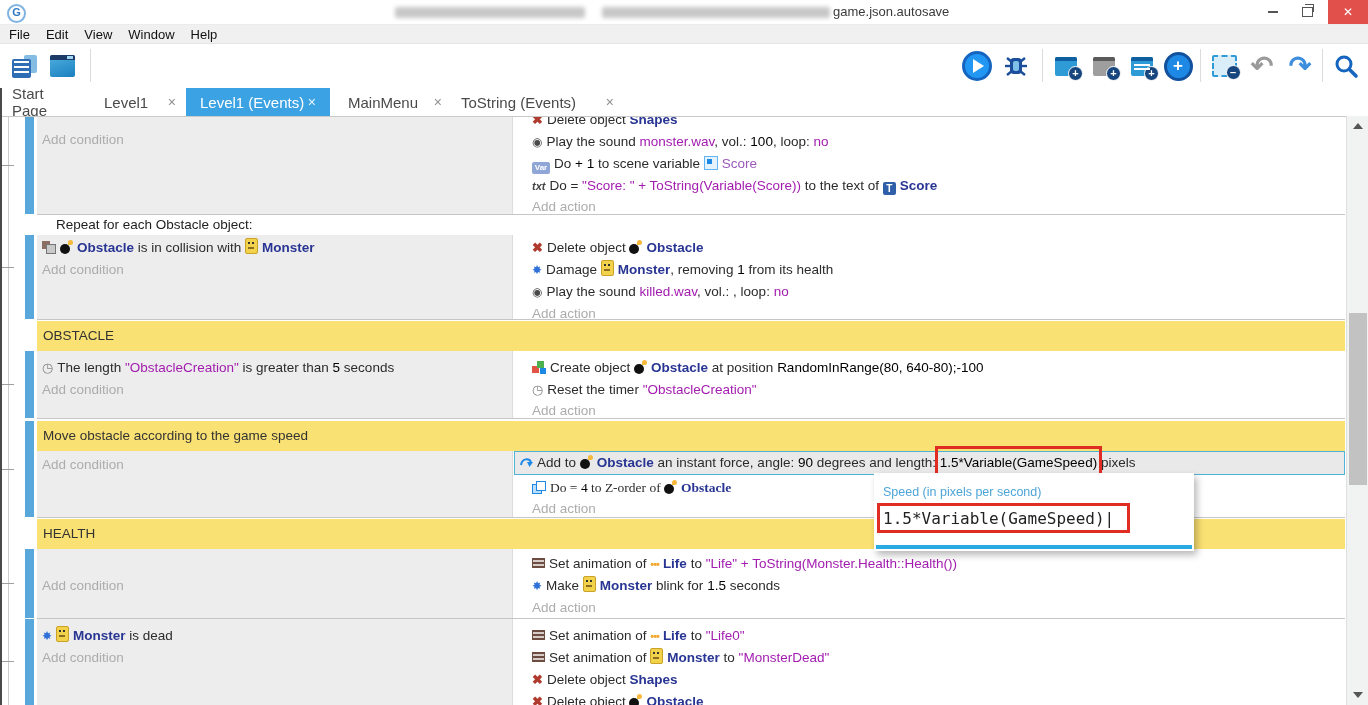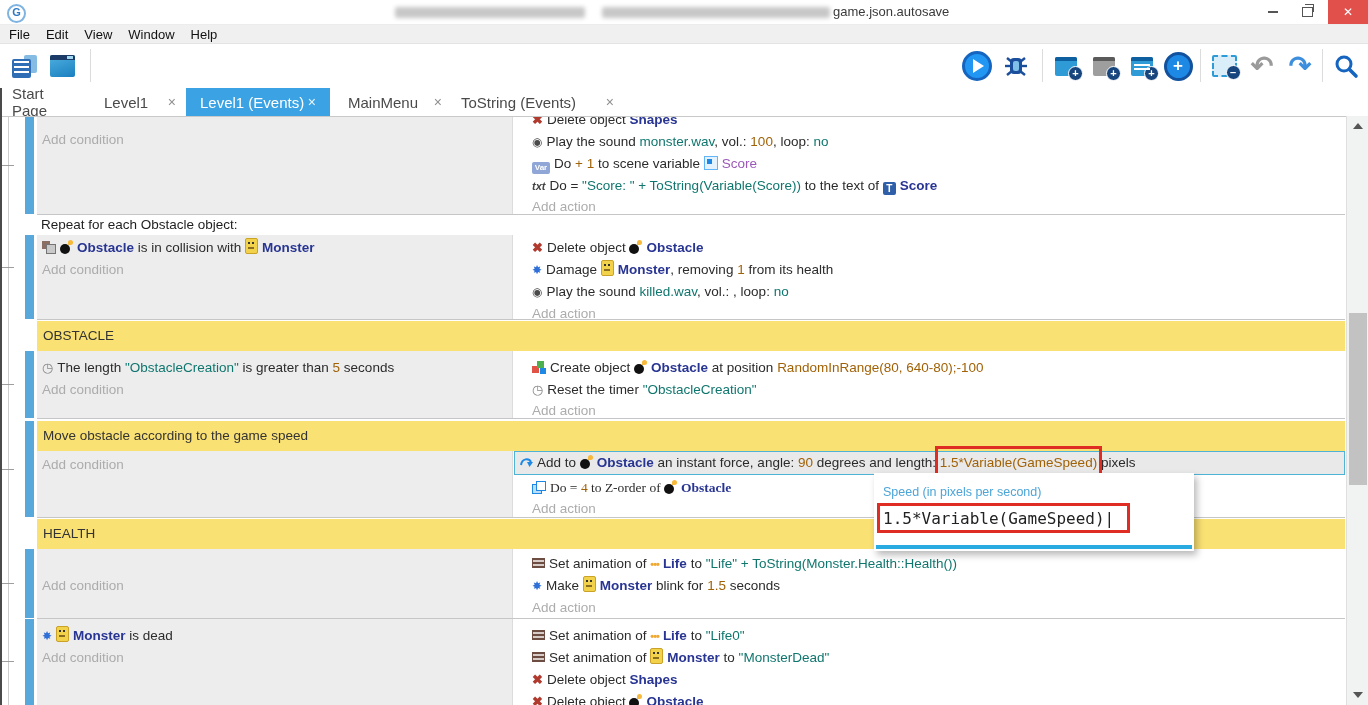--- a/index.html
+++ b/index.html
@@ -66,27 +66,27 @@
   #leftedge{position:absolute;left:0;top:88px;width:2px;height:617px;background:#4A4A4A;}
   .guide{position:absolute;left:8px;top:0;width:1px;height:589px;background:#CDCDCD;}
   .tick{position:absolute;left:0;width:14px;height:1px;background:#9E9E9E;}
   .bar{position:absolute;left:25px;width:9px;background:#58A8DC;}
   .condarea{position:absolute;left:37px;width:475px;background:#EDEDED;}
   .actarea{position:absolute;left:512px;width:833px;background:#fff;border-left:1px solid #DCDCDC;}
   .rowline{position:absolute;left:37px;width:1308px;height:1px;background:#C6C6C6;}
   .group{position:absolute;left:37px;width:1308px;height:30px;background:#FAE173;font-size:13.5px;color:#333;line-height:30px;}
   .group span{margin-left:6px;}
   .evheader{position:absolute;left:37px;width:1308px;height:20px;background:#fff;font-size:13.5px;color:#1E1E1E;line-height:20px;}
-  .evheader span{margin-left:4px;text-align:center;}
+  .evheader span{margin-left:19px;text-align:center;}
 
   .line{position:absolute;height:20px;line-height:20px;font-size:13.5px;color:#2B2B2B;white-space:nowrap;}
   .cl{left:42px;} .al{left:516px;margin-left:16px;}
   .obj{color:#283593;font-weight:bold;}
-  .val{color:#a16207;}
-  .str{color:#0f766e;}
+  .val{color:#000000;}
+  .str{color:#a21caf;}
   .varp{color:#9C59B8;}
   .ph{color:#ACACAC;}
 
   
   .ic{display:inline-block;vertical-align:-2px;margin-right:4px;position:relative;font-style:normal;}
   .ic-x{color:#B03A2E;font-weight:bold;font-size:13px;vertical-align:0;}
   .ic-snd{color:#4A4A4A;font-size:12px;vertical-align:0;}
   .ic-timer{color:#8A8A8A;font-size:13px;vertical-align:0;}
   .ic-health{color:#2E6FD8;font-size:12px;vertical-align:0;}
   .ic-life{color:#F0A830;font-size:11px;font-weight:bold;letter-spacing:-1px;vertical-align:0;}

